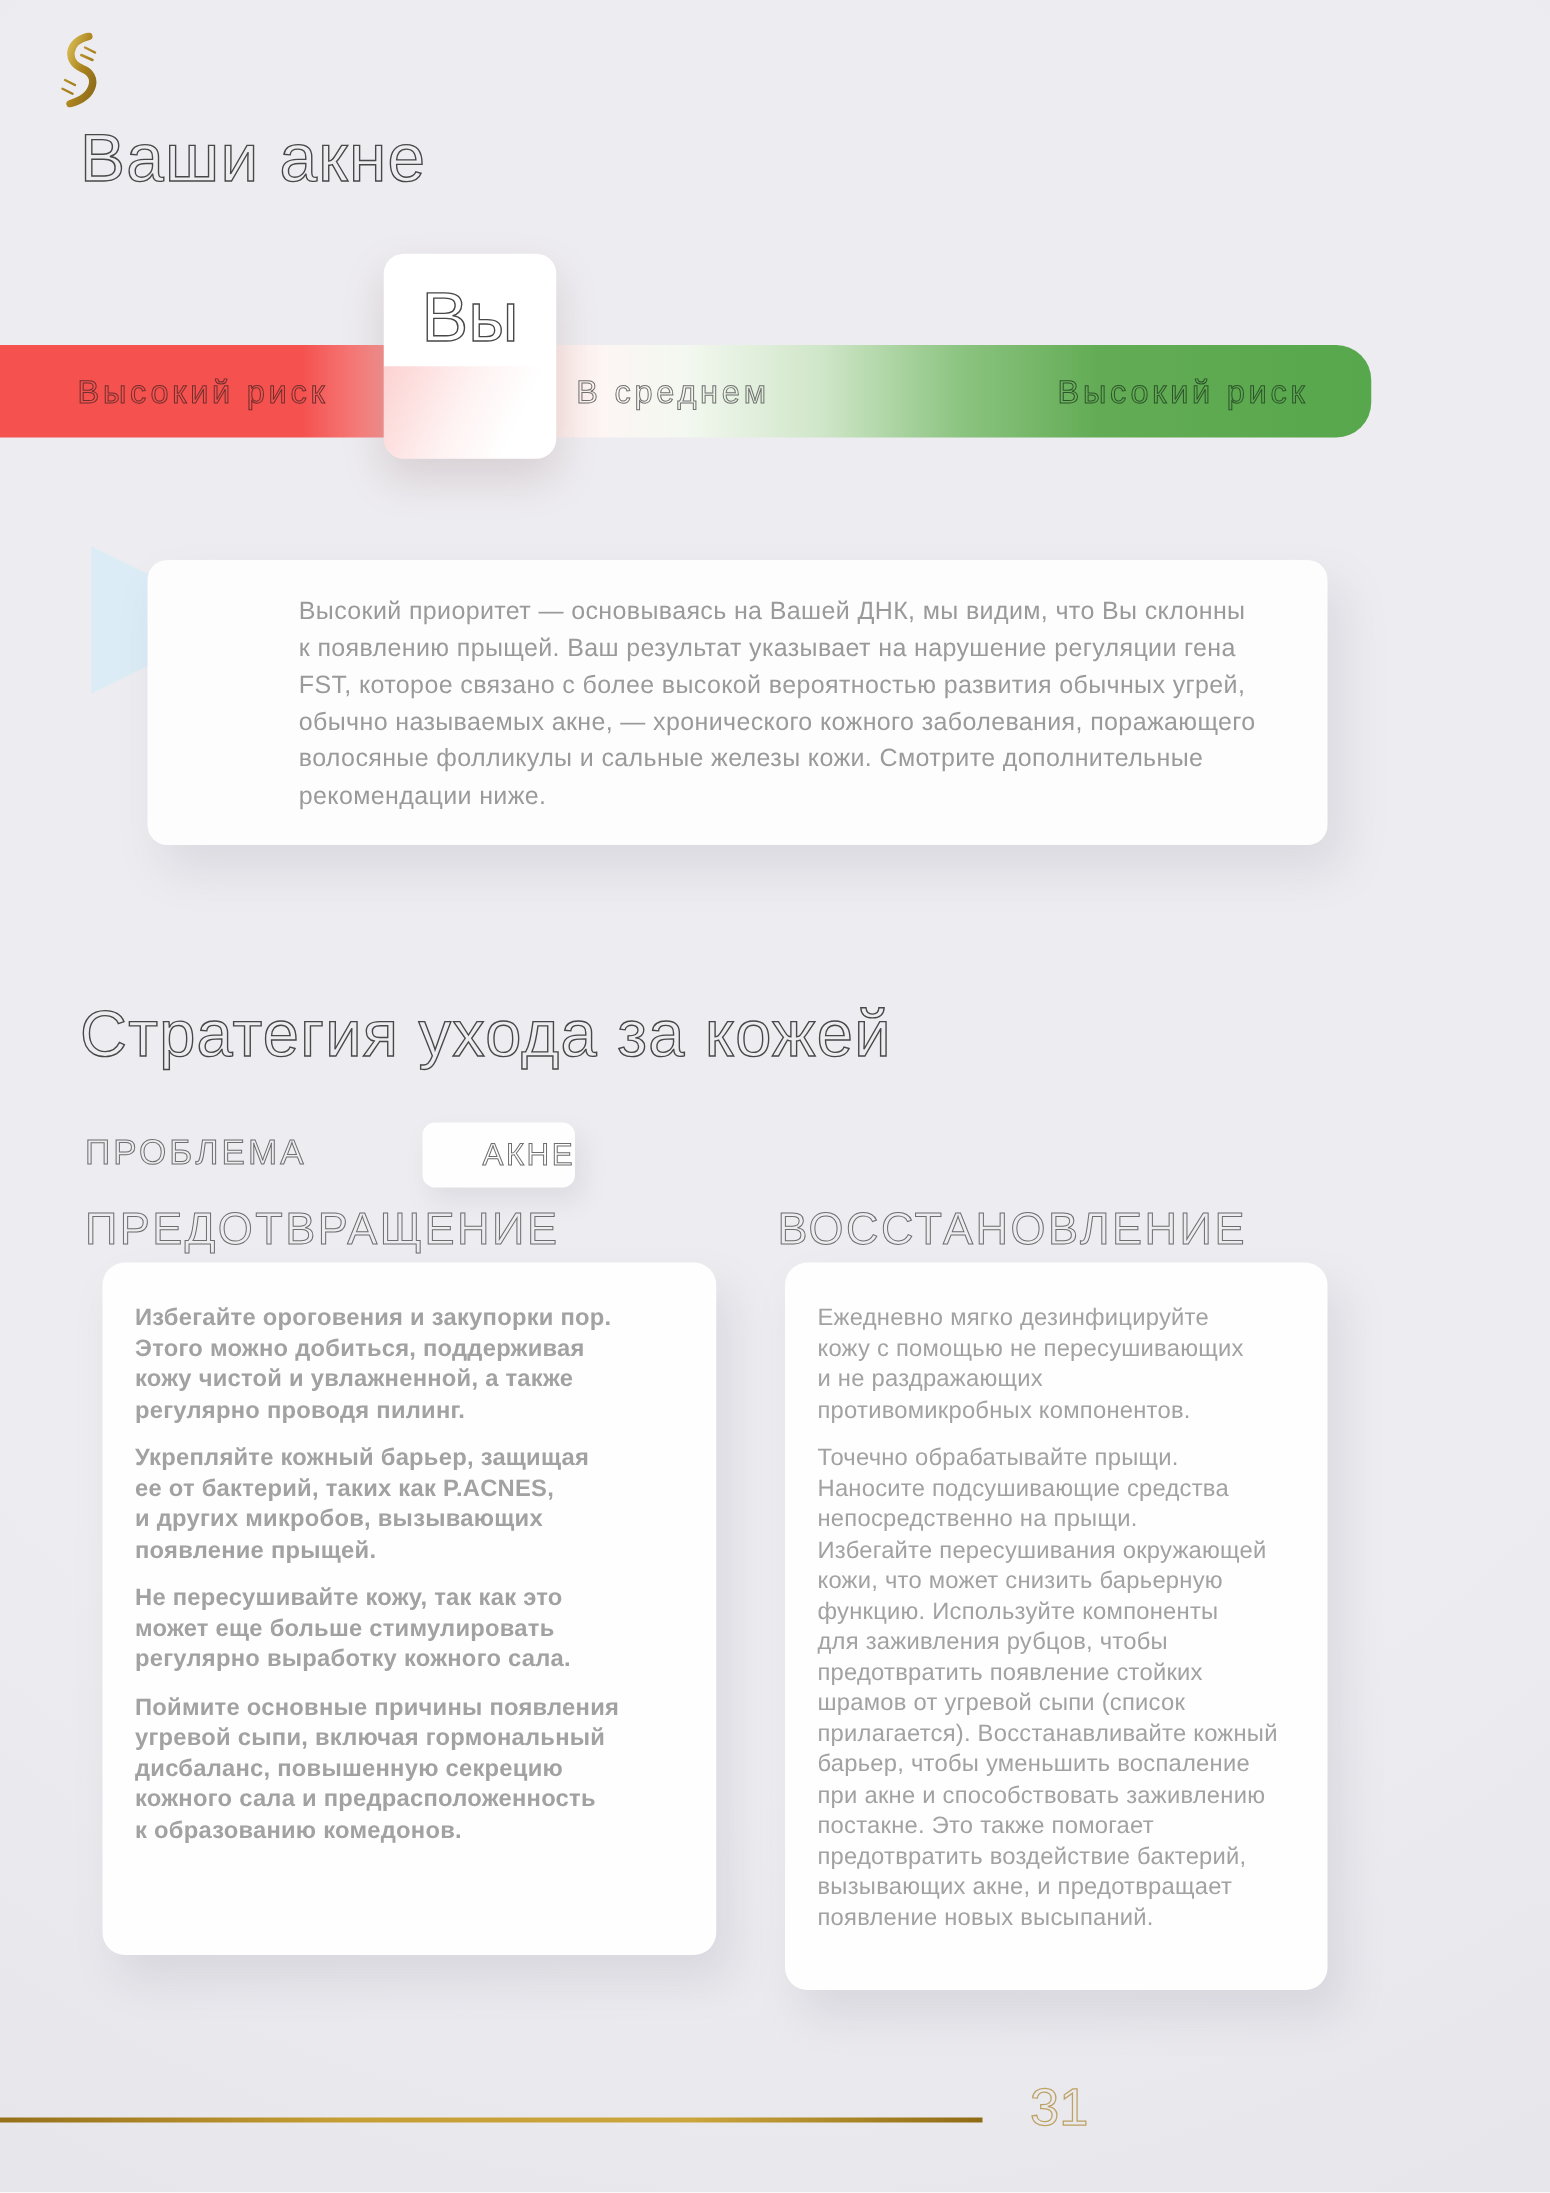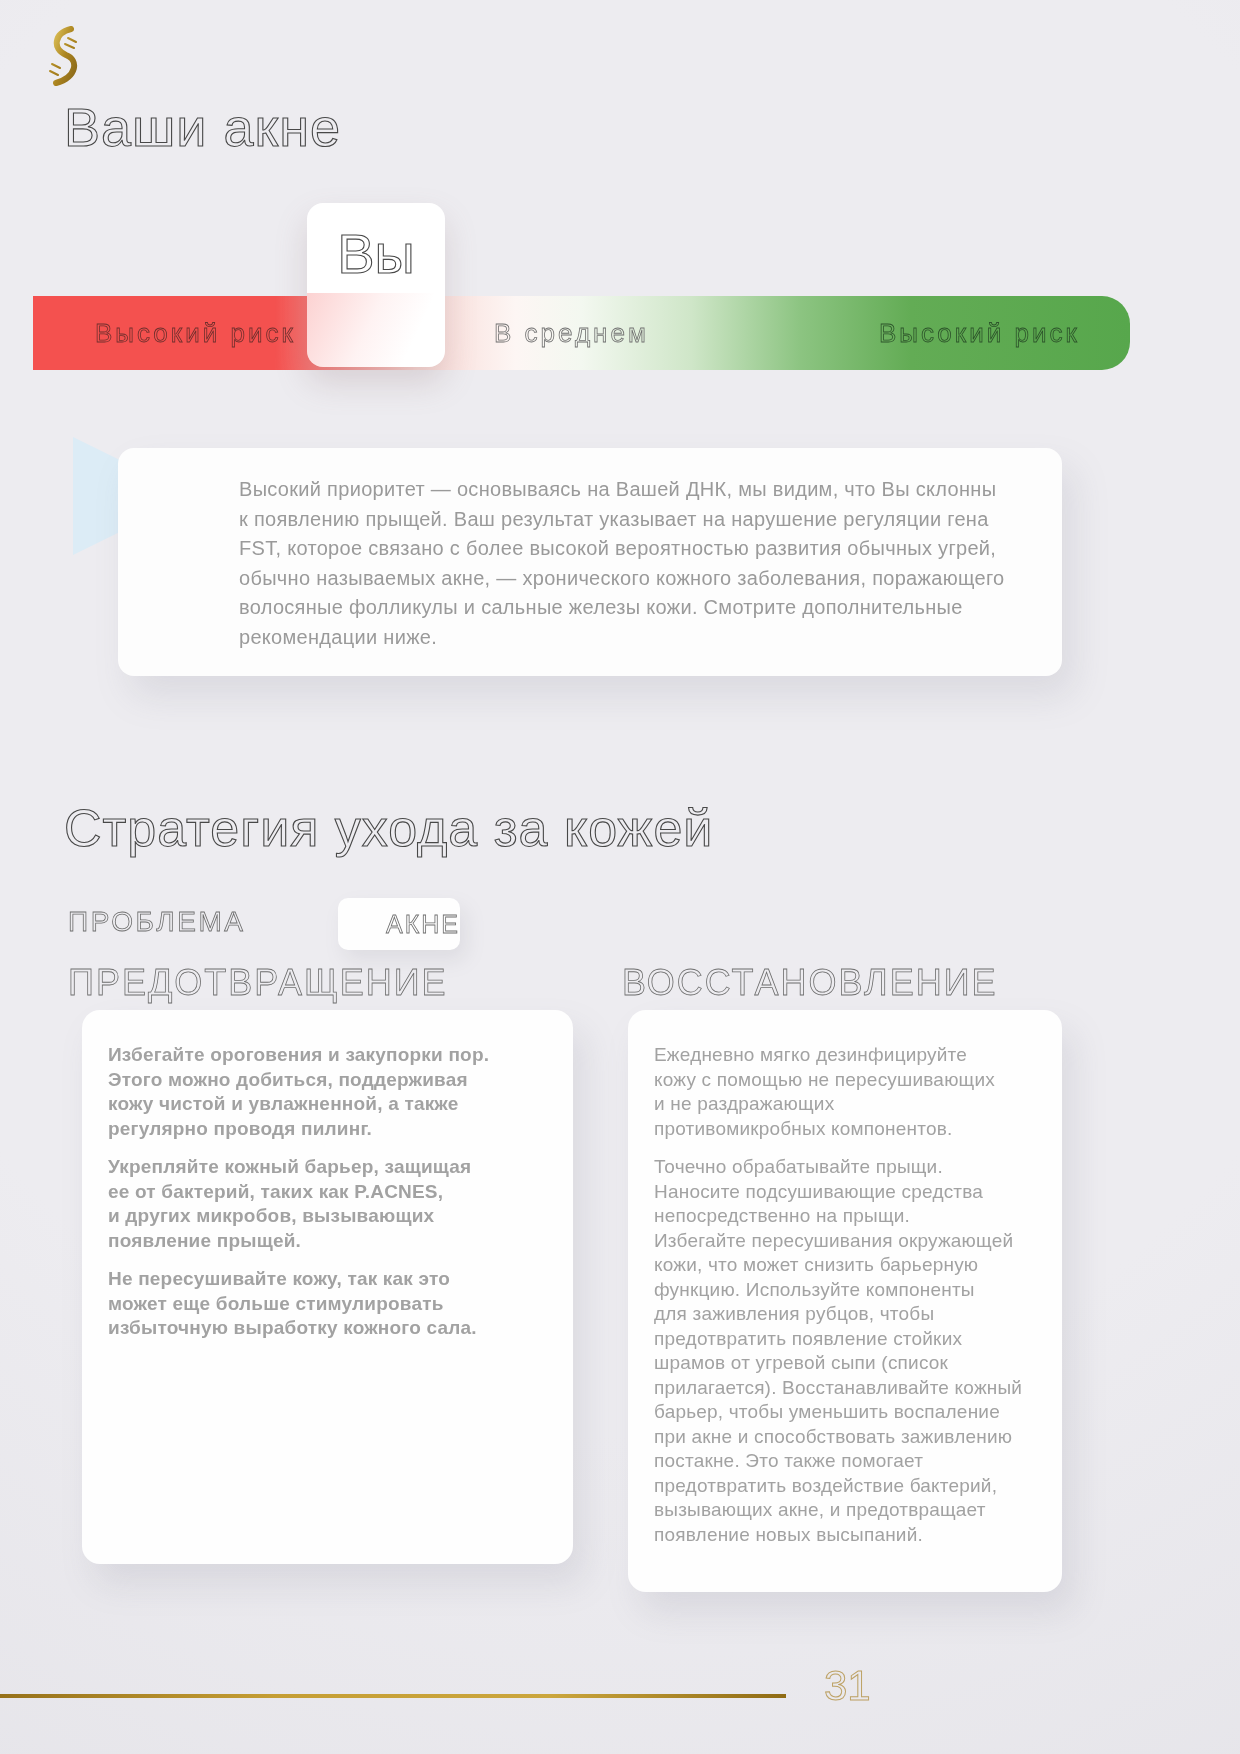--- a/index.html
+++ b/index.html
@@ -13,24 +13,24 @@
   .thin-gray{color:transparent;-webkit-text-stroke:0.8px #707070;}
   .thin-green{color:transparent;-webkit-text-stroke:0.8px #2c532a;}
   .thin-gold{color:transparent;-webkit-text-stroke:1px #bda265;}
   @supports not (-webkit-text-stroke: 1px black){
     .thin-dark{color:#484848}.thin-mid{color:#6e6e6e}.thin-red{color:#6e2f2d}
     .thin-gray{color:#707070}.thin-green{color:#2c532a}.thin-gold{color:#bda265}
   }
   .logo{position:absolute;left:44px;top:26px;}
   .h1{position:absolute;left:64px;top:96px;font-size:54px;font-weight:200;letter-spacing:1px;}
   
-  .risk-bar{position:absolute;left:0;top:296px;width:1097px;height:74px;
+  .risk-bar{position:absolute;left:0;top:276px;width:1097px;height:74px;
     border-radius:0 28px 28px 0;
     background:linear-gradient(90deg,#f4514f 0%,#f4514f 22%,#f8d8d4 35%,
-      #fdf6f4 44%,#f3f8f0 50%,#cfe6c8 60%,#8cc481 70%,#63ac55 80%,#57a74c 100%);margin-left:33px;}
+      #fdf6f4 44%,#f3f8f0 50%,#cfe6c8 60%,#8cc481 70%,#63ac55 80%,#57a74c 100%);}
   .risk-label{position:absolute;top:0;height:74px;line-height:74px;font-size:26px;letter-spacing:3px;}
   .rl-high{left:62px;} .rl-mid{left:461px;} .rl-low{left:846px;}
   .you-marker{position:absolute;left:307px;top:203px;width:138px;height:164px;
     background:#ffffff;border-radius:16px;
     box-shadow:0 16px 32px rgba(140,110,115,0.22);}
   .you-marker .tint{position:absolute;left:0;bottom:0;width:100%;height:74px;
     border-radius:0 0 16px 16px;
     background:linear-gradient(115deg,rgba(244,81,79,0.26) 0%,rgba(244,81,79,0.07) 45%,rgba(255,255,255,0) 75%);}
   .you-label{position:absolute;width:100%;top:18px;text-align:center;font-size:56px;font-weight:200;}
   
@@ -119,21 +119,26 @@
     <p class="para">Избегайте ороговения и закупорки пор.
 Этого можно добиться, поддерживая
 кожу чистой и увлажненной, а также
 регулярно проводя пилинг.</p>
     <p class="para">Укрепляйте кожный барьер, защищая
 ее от бактерий, таких как P.ACNES,
 и других микробов, вызывающих
 появление прыщей.</p>
     <p class="para">Не пересушивайте кожу, так как это
 может еще больше стимулировать
-избыточную выработку кожного сала.</p>
+регулярно выработку кожного сала.</p>
+    <p class="para">Поймите основные причины появления
+угревой сыпи, включая гормональный
+дисбаланс, повышенную секрецию
+кожного сала и предрасположенность
+к образованию комедонов.</p>
   </div>
 
   <div class="card card-right">
     <p class="para">Ежедневно мягко дезинфицируйте
 кожу с помощью не пересушивающих
 и не раздражающих
 противомикробных компонентов.</p>
     <p class="para">Точечно обрабатывайте прыщи.
 Наносите подсушивающие средства
 непосредственно на прыщи.

